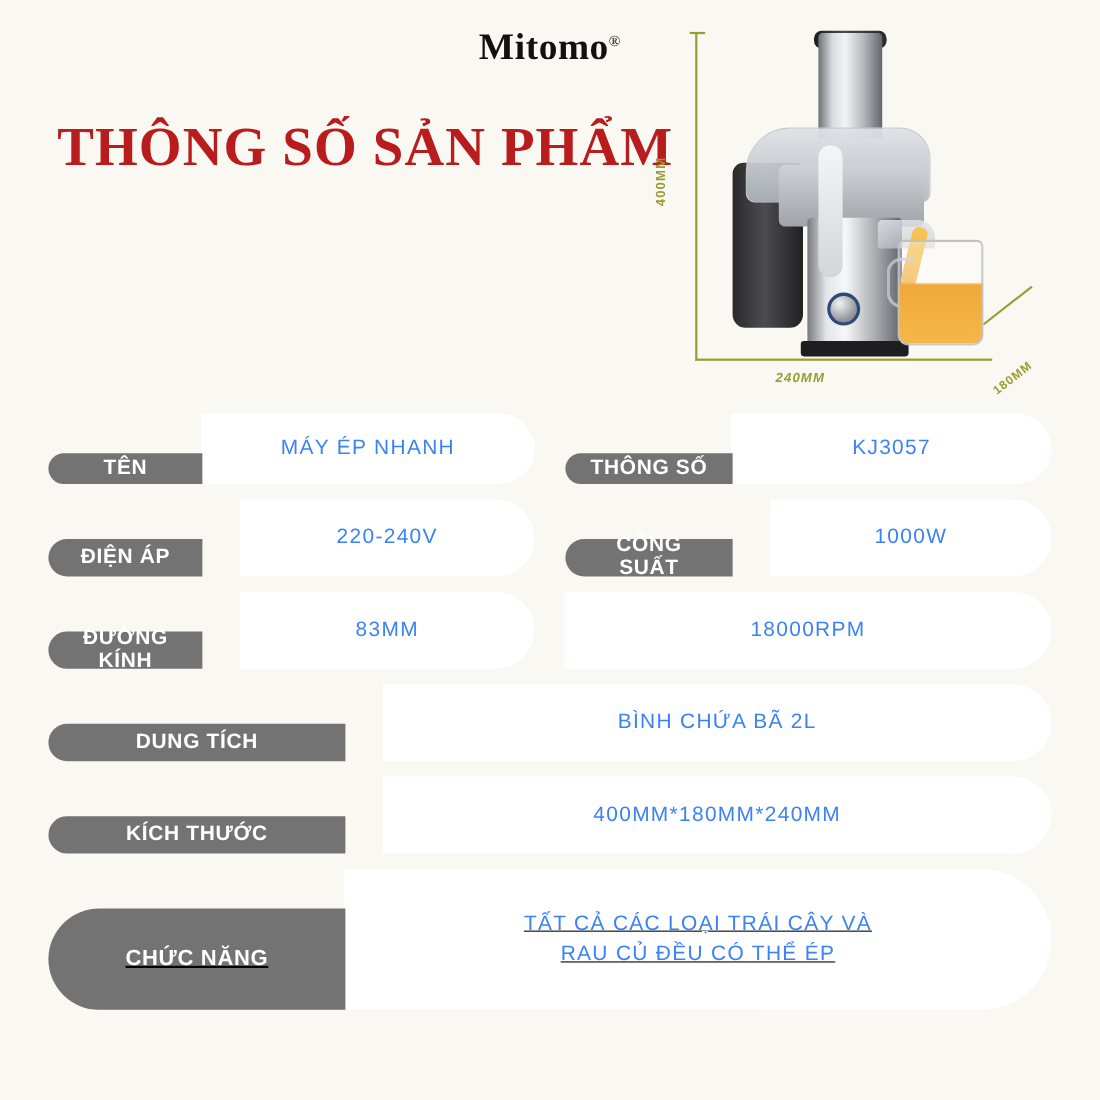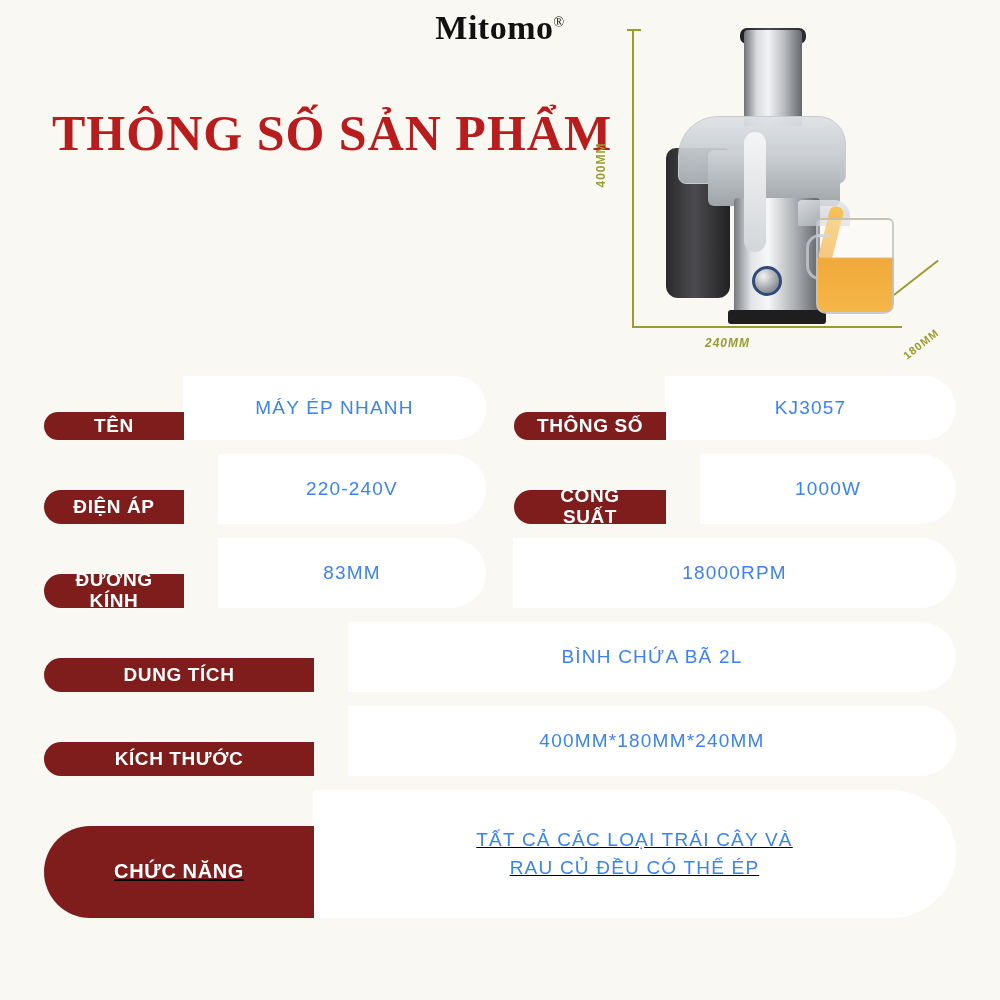--- a/index.html
+++ b/index.html
@@ -9,21 +9,21 @@
     height: 1000px;
     background: #faf8f2;
     font-family: "Liberation Sans", sans-serif;
     overflow: hidden;
     position: relative;
   }
 
   
   .brand-logo {
     position: absolute;
-    top: 9px;
+    top: 25px;
     left: 0;
     width: 1000px;
     text-align: center;
     font-family: "Liberation Serif", serif;
     font-weight: bold;
     font-size: 34px;
     color: #111;
     letter-spacing: 0.5px;
   }
   .brand-logo .reg {
@@ -193,21 +193,21 @@
     align-items: stretch;
     position: relative;
     height: 64px;
   }
   .cell.half { width: 442px; }
   .cell.full { width: 912px; }
 
   .label {
     position: relative;
     z-index: 2;
-    background: #7f1d1d;
+    background: #737373;
     color: #ffffff;
     border-radius: 32px 0 0 32px;
     display: flex;
     align-items: center;
     justify-content: center;
     text-align: center;
     font-weight: bold;
     font-size: 19px;
     letter-spacing: 0.6px;
     line-height: 1.08;

